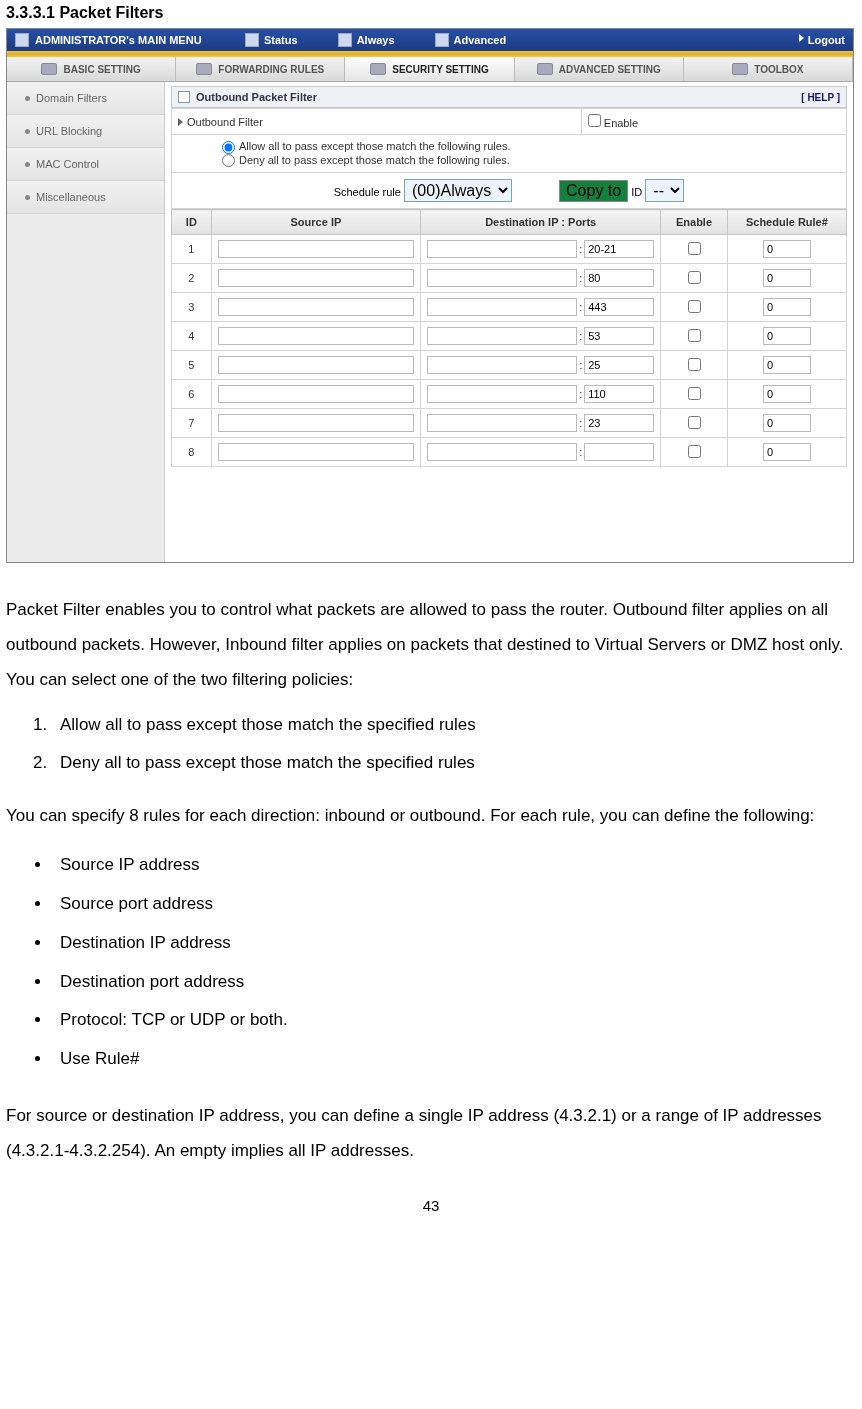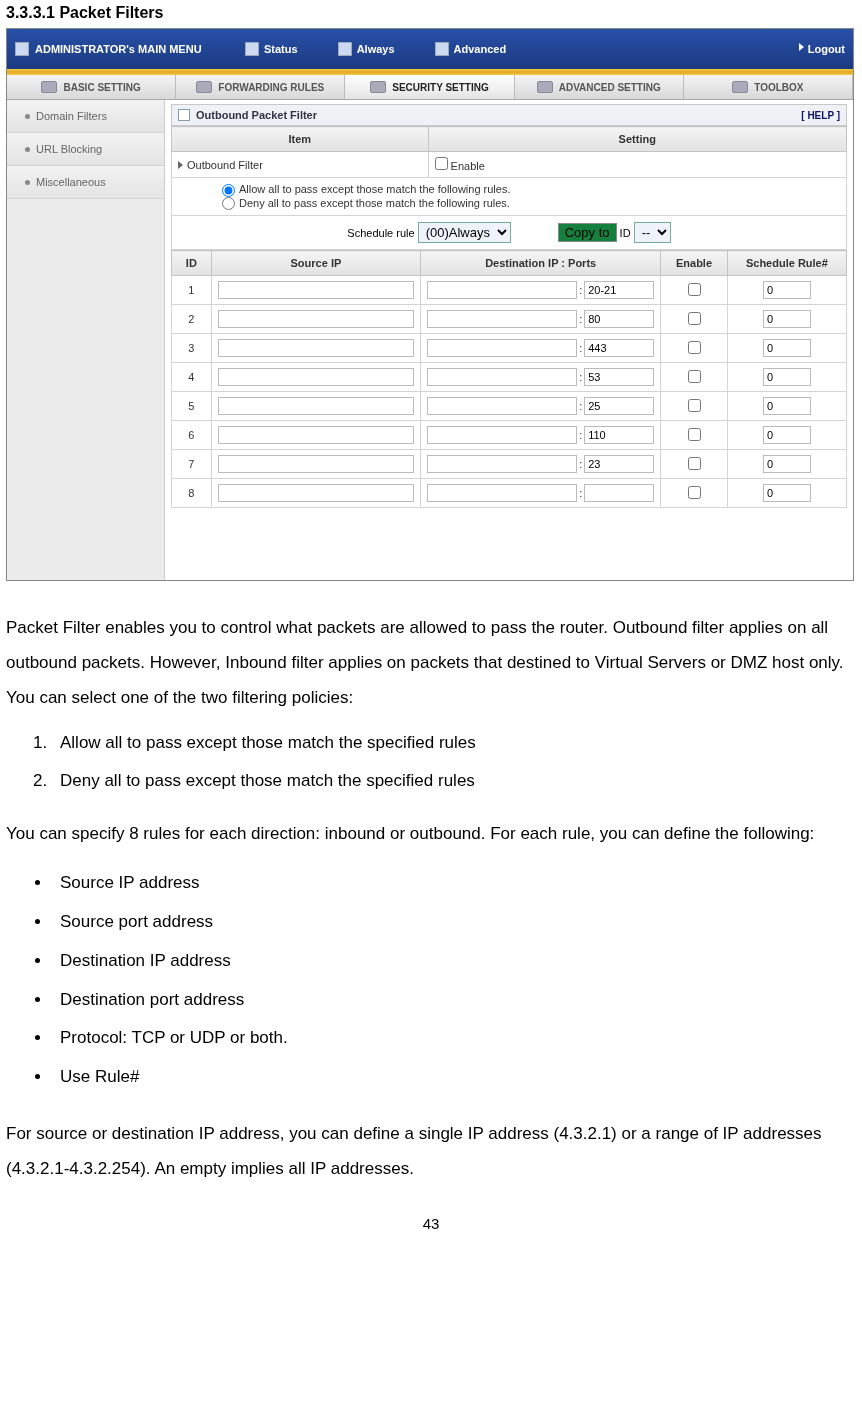--- a/index.html
+++ b/index.html
@@ -18,21 +18,21 @@
   
   .router-ui {
     border: 1px solid #888;
     width: 848px;
     font-size: 12px;
     background: #fff;
   }
   
   .topbar {
     background: linear-gradient(#2850a8, #1c3a80);
-    height: 40px;
+    height: 22px;
     display: flex;
     align-items: center;
     color: #fff;
     font-weight: bold;
     font-size: 11px;
     padding: 0 8px;
   }
   .topbar .left-label { flex: 0 0 230px; display:flex; align-items:center; gap:6px;}
   .topbar .tb-item { display:flex; align-items:center; gap:5px; color:#fff; margin-right: 40px;}
   .topbar .spacer { flex:1; }
@@ -113,21 +113,21 @@
   table.cfg td {
     border:1px solid #d4d4d4;
     padding:5px 6px;
     background:#fff;
     vertical-align:middle;
   }
   .arrow-sm { width:0;height:0;border-top:4px solid transparent;border-bottom:4px solid transparent;border-left:5px solid #666; display:inline-block; margin-right:4px;}
   .chk { width:13px;height:13px; }
   .radio { width:13px;height:13px; vertical-align:middle; margin-right:4px;}
   select.mini,input.mini,button.mini {
-    font-size:13px;
+    font-size:16px;
     padding:1px 3px;
     border:1px solid #7a9;
     background:#eef3fb;
   }
   button.mini { background:#15803d; border:1px solid #888; padding:1px 6px; cursor:pointer;margin-left:44px;}
   input[type="text"].cell { width:100%; border:1px solid #bbb; padding:2px 3px; font-size:11px;}
   .dest-cell { display:flex; align-items:center; gap:2px; }
   .dest-cell input.ip { flex:1; border:1px solid #bbb; padding:2px 3px; font-size:11px;}
   .dest-cell input.port { width:70px; border:1px solid #bbb; padding:2px 3px; font-size:11px;}
   .center { text-align:center; }
@@ -209,37 +209,37 @@
       <div class="side-item">
           <span class="bullet"></span>
           <span>Domain Filters</span>
         </div>
       <div class="side-item">
           <span class="bullet"></span>
           <span>URL Blocking</span>
         </div>
       <div class="side-item">
           <span class="bullet"></span>
+          <span>MAC Control</span>
+        </div>
+      <div class="side-item">
+          <span class="bullet"></span>
           <span>Miscellaneous</span>
         </div>
     </div>
 
     <div class="content">
       <div class="panel-head">
         <span class="sq"></span>
         <span>Outbound Packet Filter</span>
         <span class="help">[ HELP ]</span>
       </div>
 
       <table class="cfg">
         <tbody>
-            <tr>
-          <th style="width:38%">Item</th>
-          <th>Setting</th>
-        </tr>
         <tr>
           <td><span class="arrow-sm"></span><span>Outbound Filter</span></td>
           <td><input type="checkbox" class="chk" style=""> <span>Enable</span></td>
         </tr>
         <tr>
           <td colspan="2" style="padding-left:50px;">
             <div><input type="radio" class="radio" name="pol" checked="" style=""><span>Allow all to pass except those match the following rules.</span></div>
             <div><input type="radio" class="radio" name="pol" style=""><span>Deny all to pass except those match the following rules.</span></div>
           </td>
         </tr>

